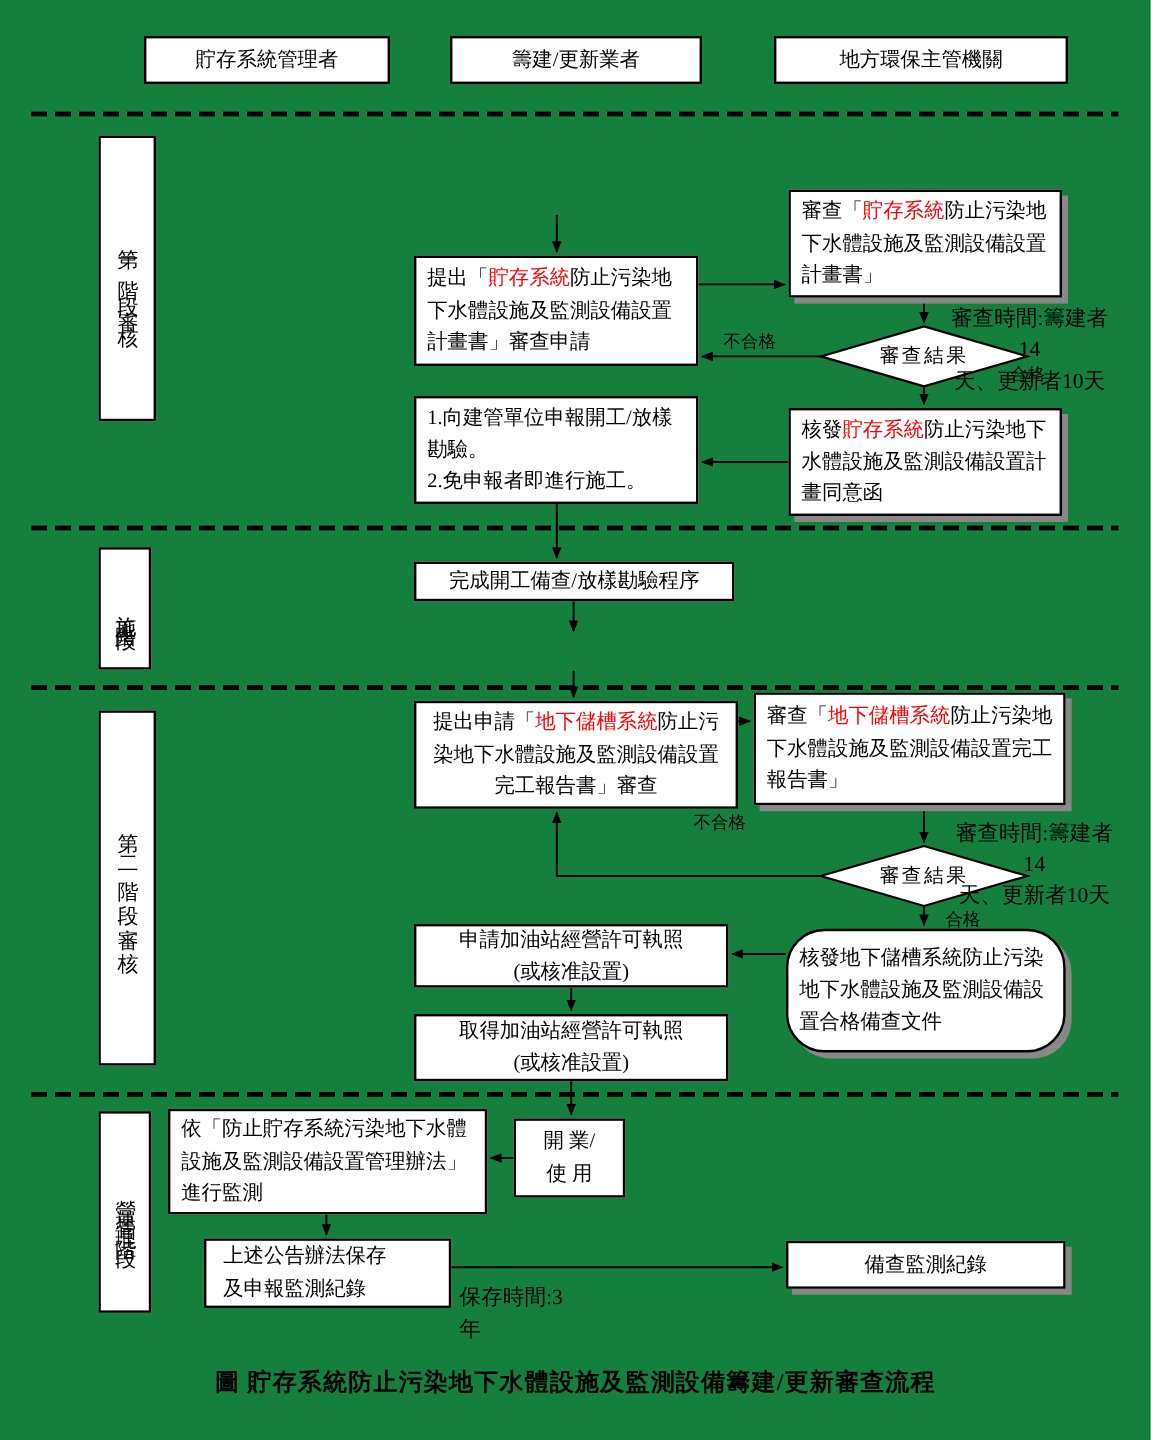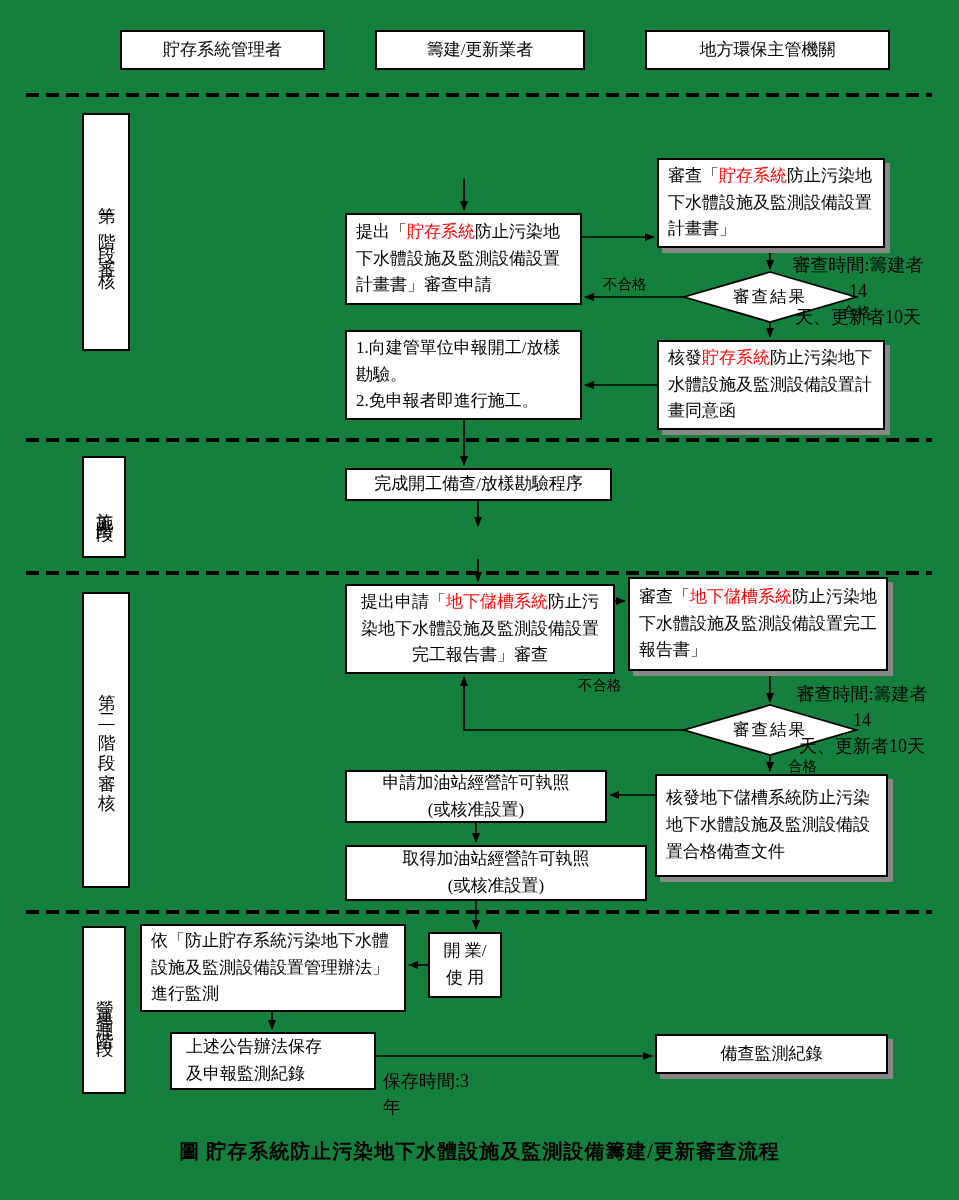--- a/index.html
+++ b/index.html
@@ -148,34 +148,34 @@
 天、更新者10天</div>
 
   <div class="diamond-label" style="left:684px;top:719px;">審查結果</div>
   <div class="lbl" style="left:788px;top:757px;">合格</div>
 
   <div class="box center" style="left:345px;top:770px;width:262px;height:53px;">
     <div class="txt">申請加油站經營許可執照
 (或核准設置)</div>
   </div>
 
-  <div class="box shadow" style="left:655px;top:774px;width:233px;height:103px;">
+  <div class="box shadow" style="left:655px;top:774px;width:233px;height:103px;border-radius:32px;">
     <div class="txt">核發地下儲槽系統防止污染地下水體設施及監測設備設置合格備查文件</div>
   </div>
 
-  <div class="box center" style="left:345px;top:845px;width:302px;height:56px;">
+  <div class="box center" style="left:345px;top:845px;width:262px;height:56px;">
     <div class="txt">取得加油站經營許可執照
 (或核准設置)</div>
   </div>
 
   <div class="box" style="left:140px;top:924px;width:266px;height:88px;">
     <div class="txt">依「防止貯存系統污染地下水體設施及監測設備設置管理辦法」進行監測</div>
   </div>
 
-  <div class="box center" style="left:428px;top:932px;width:74px;height:66px;">
+  <div class="box center" style="left:428px;top:932px;width:93px;height:66px;">
     <div class="txt">開 業/
 使 用</div>
   </div>
 
   <div class="box" style="left:170px;top:1032px;width:206px;height:58px;padding-left:14px;">
     <div class="txt">上述公告辦法保存
 及申報監測紀錄</div>
   </div>
 
   <div class="note" style="left:383px;top:1068px;width:100px;text-align:left;">保存時間:3 年</div>

